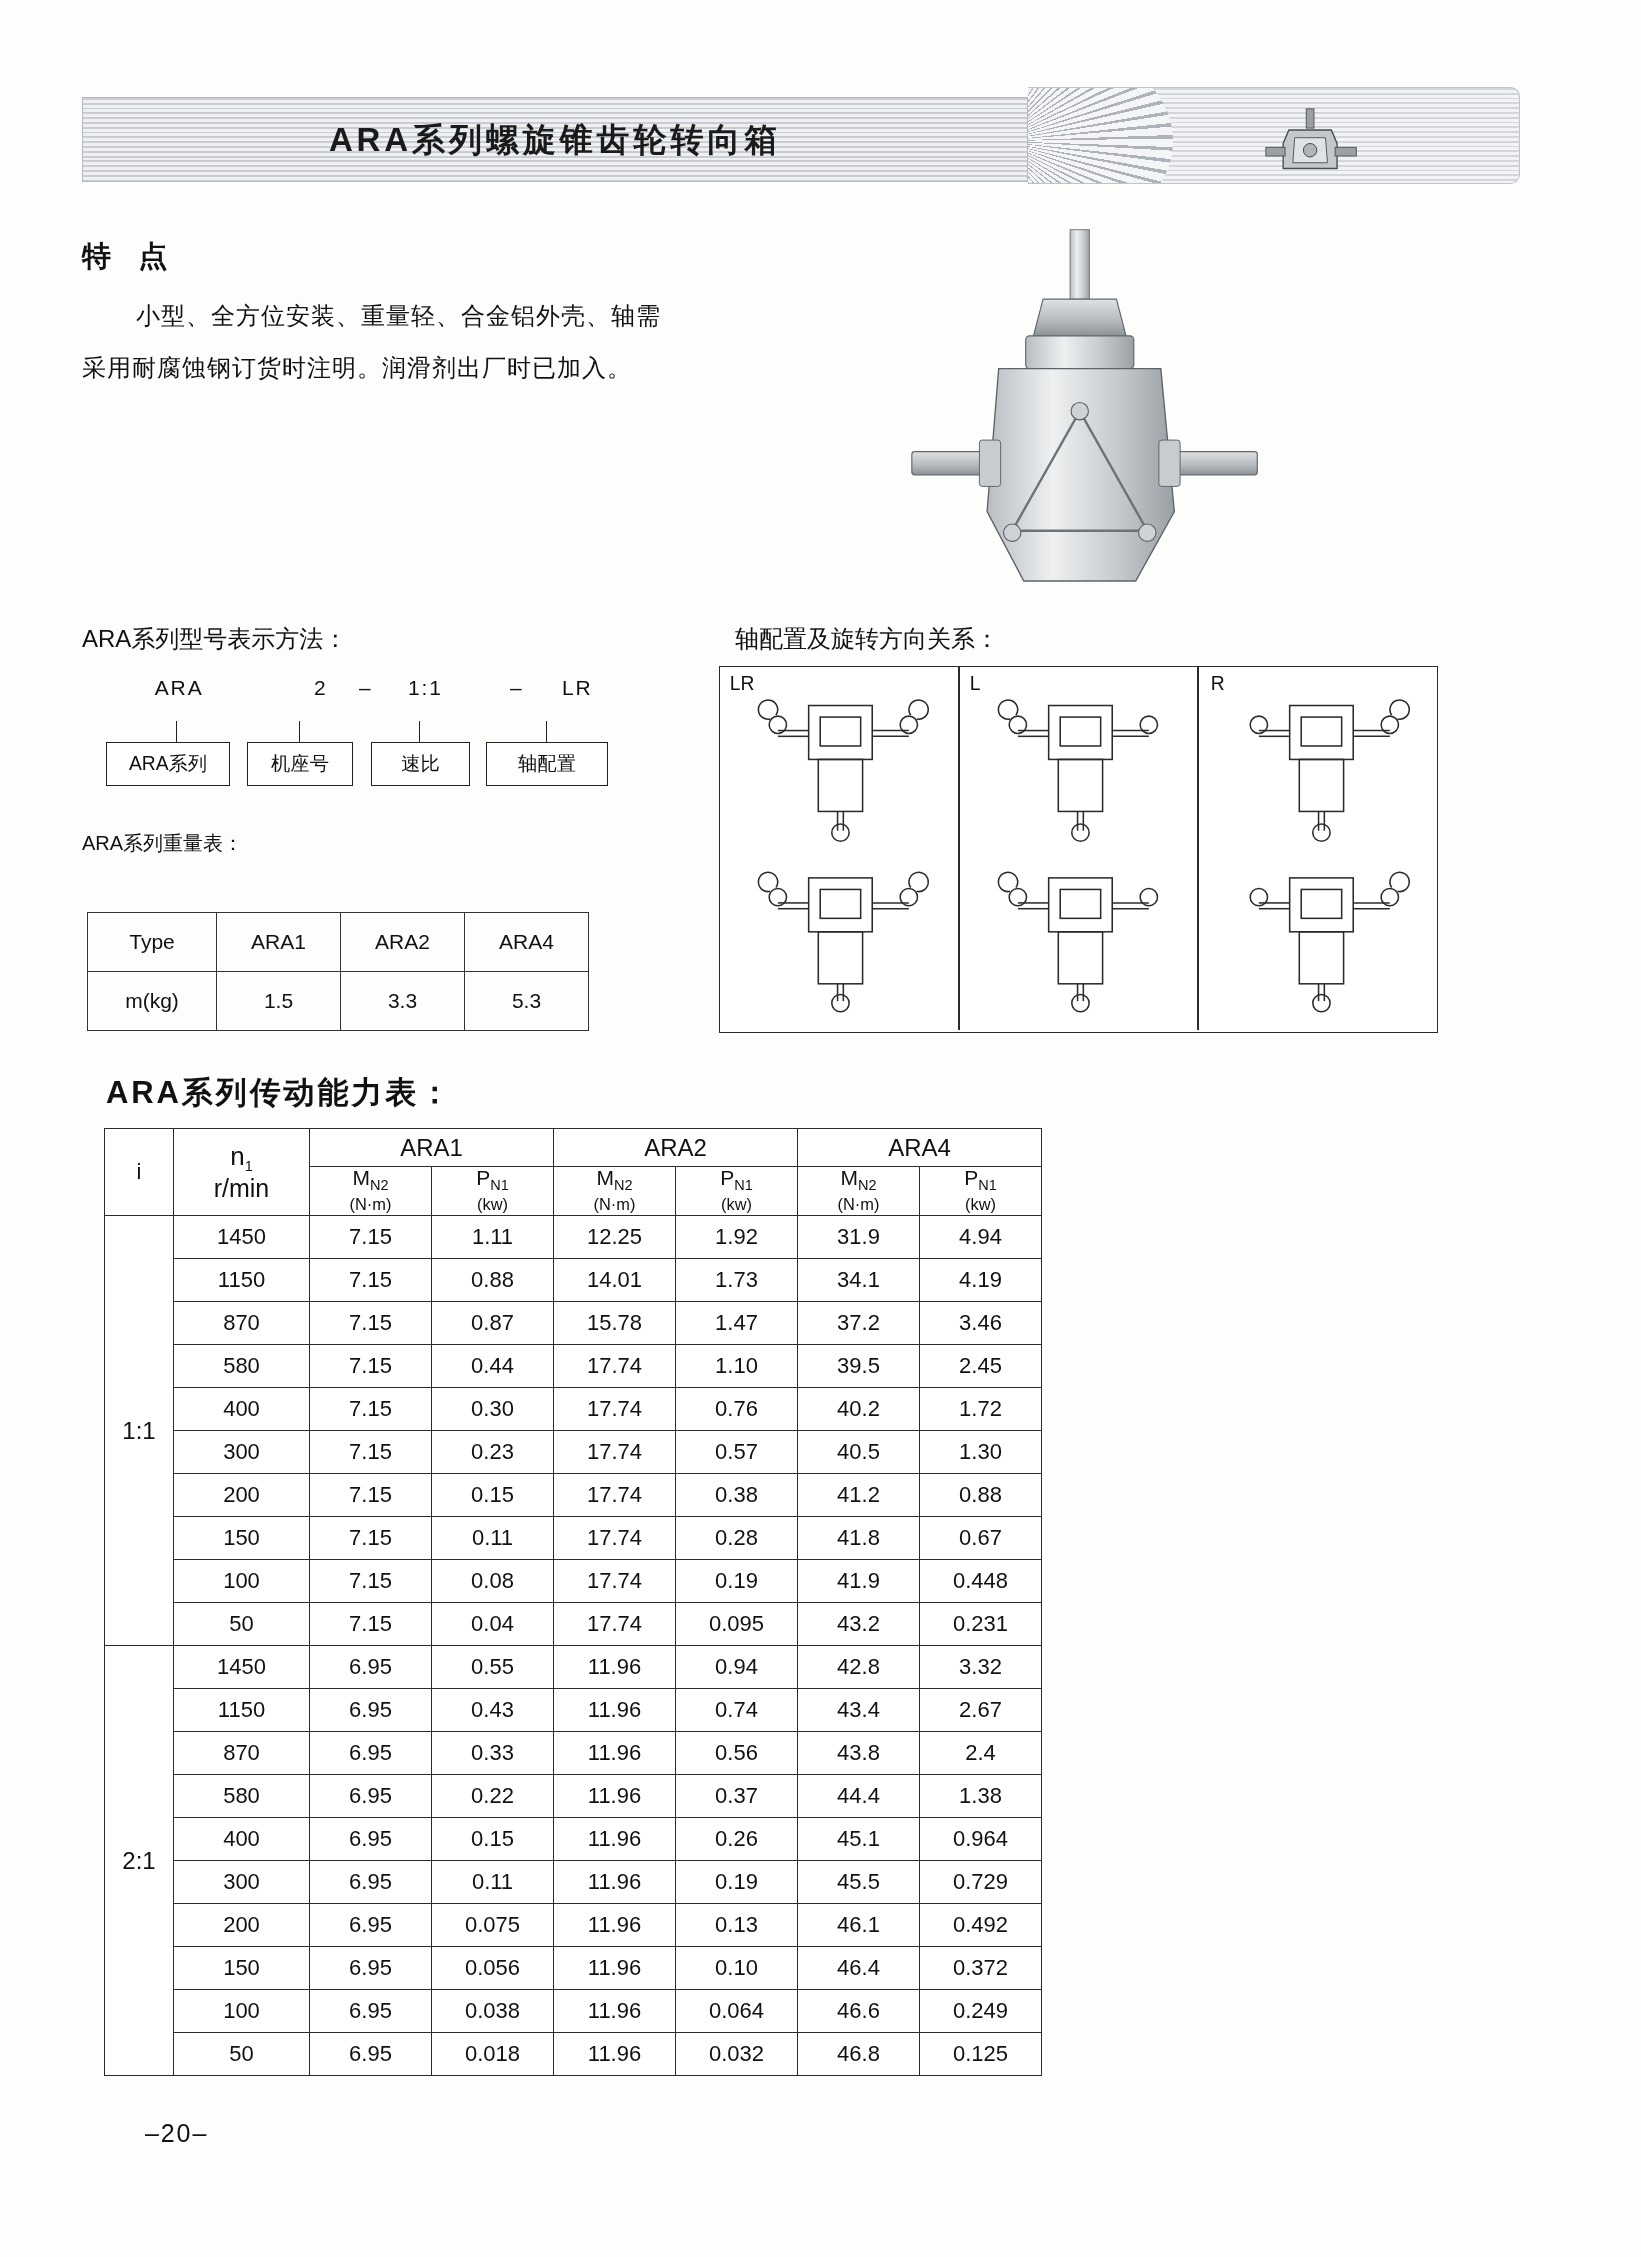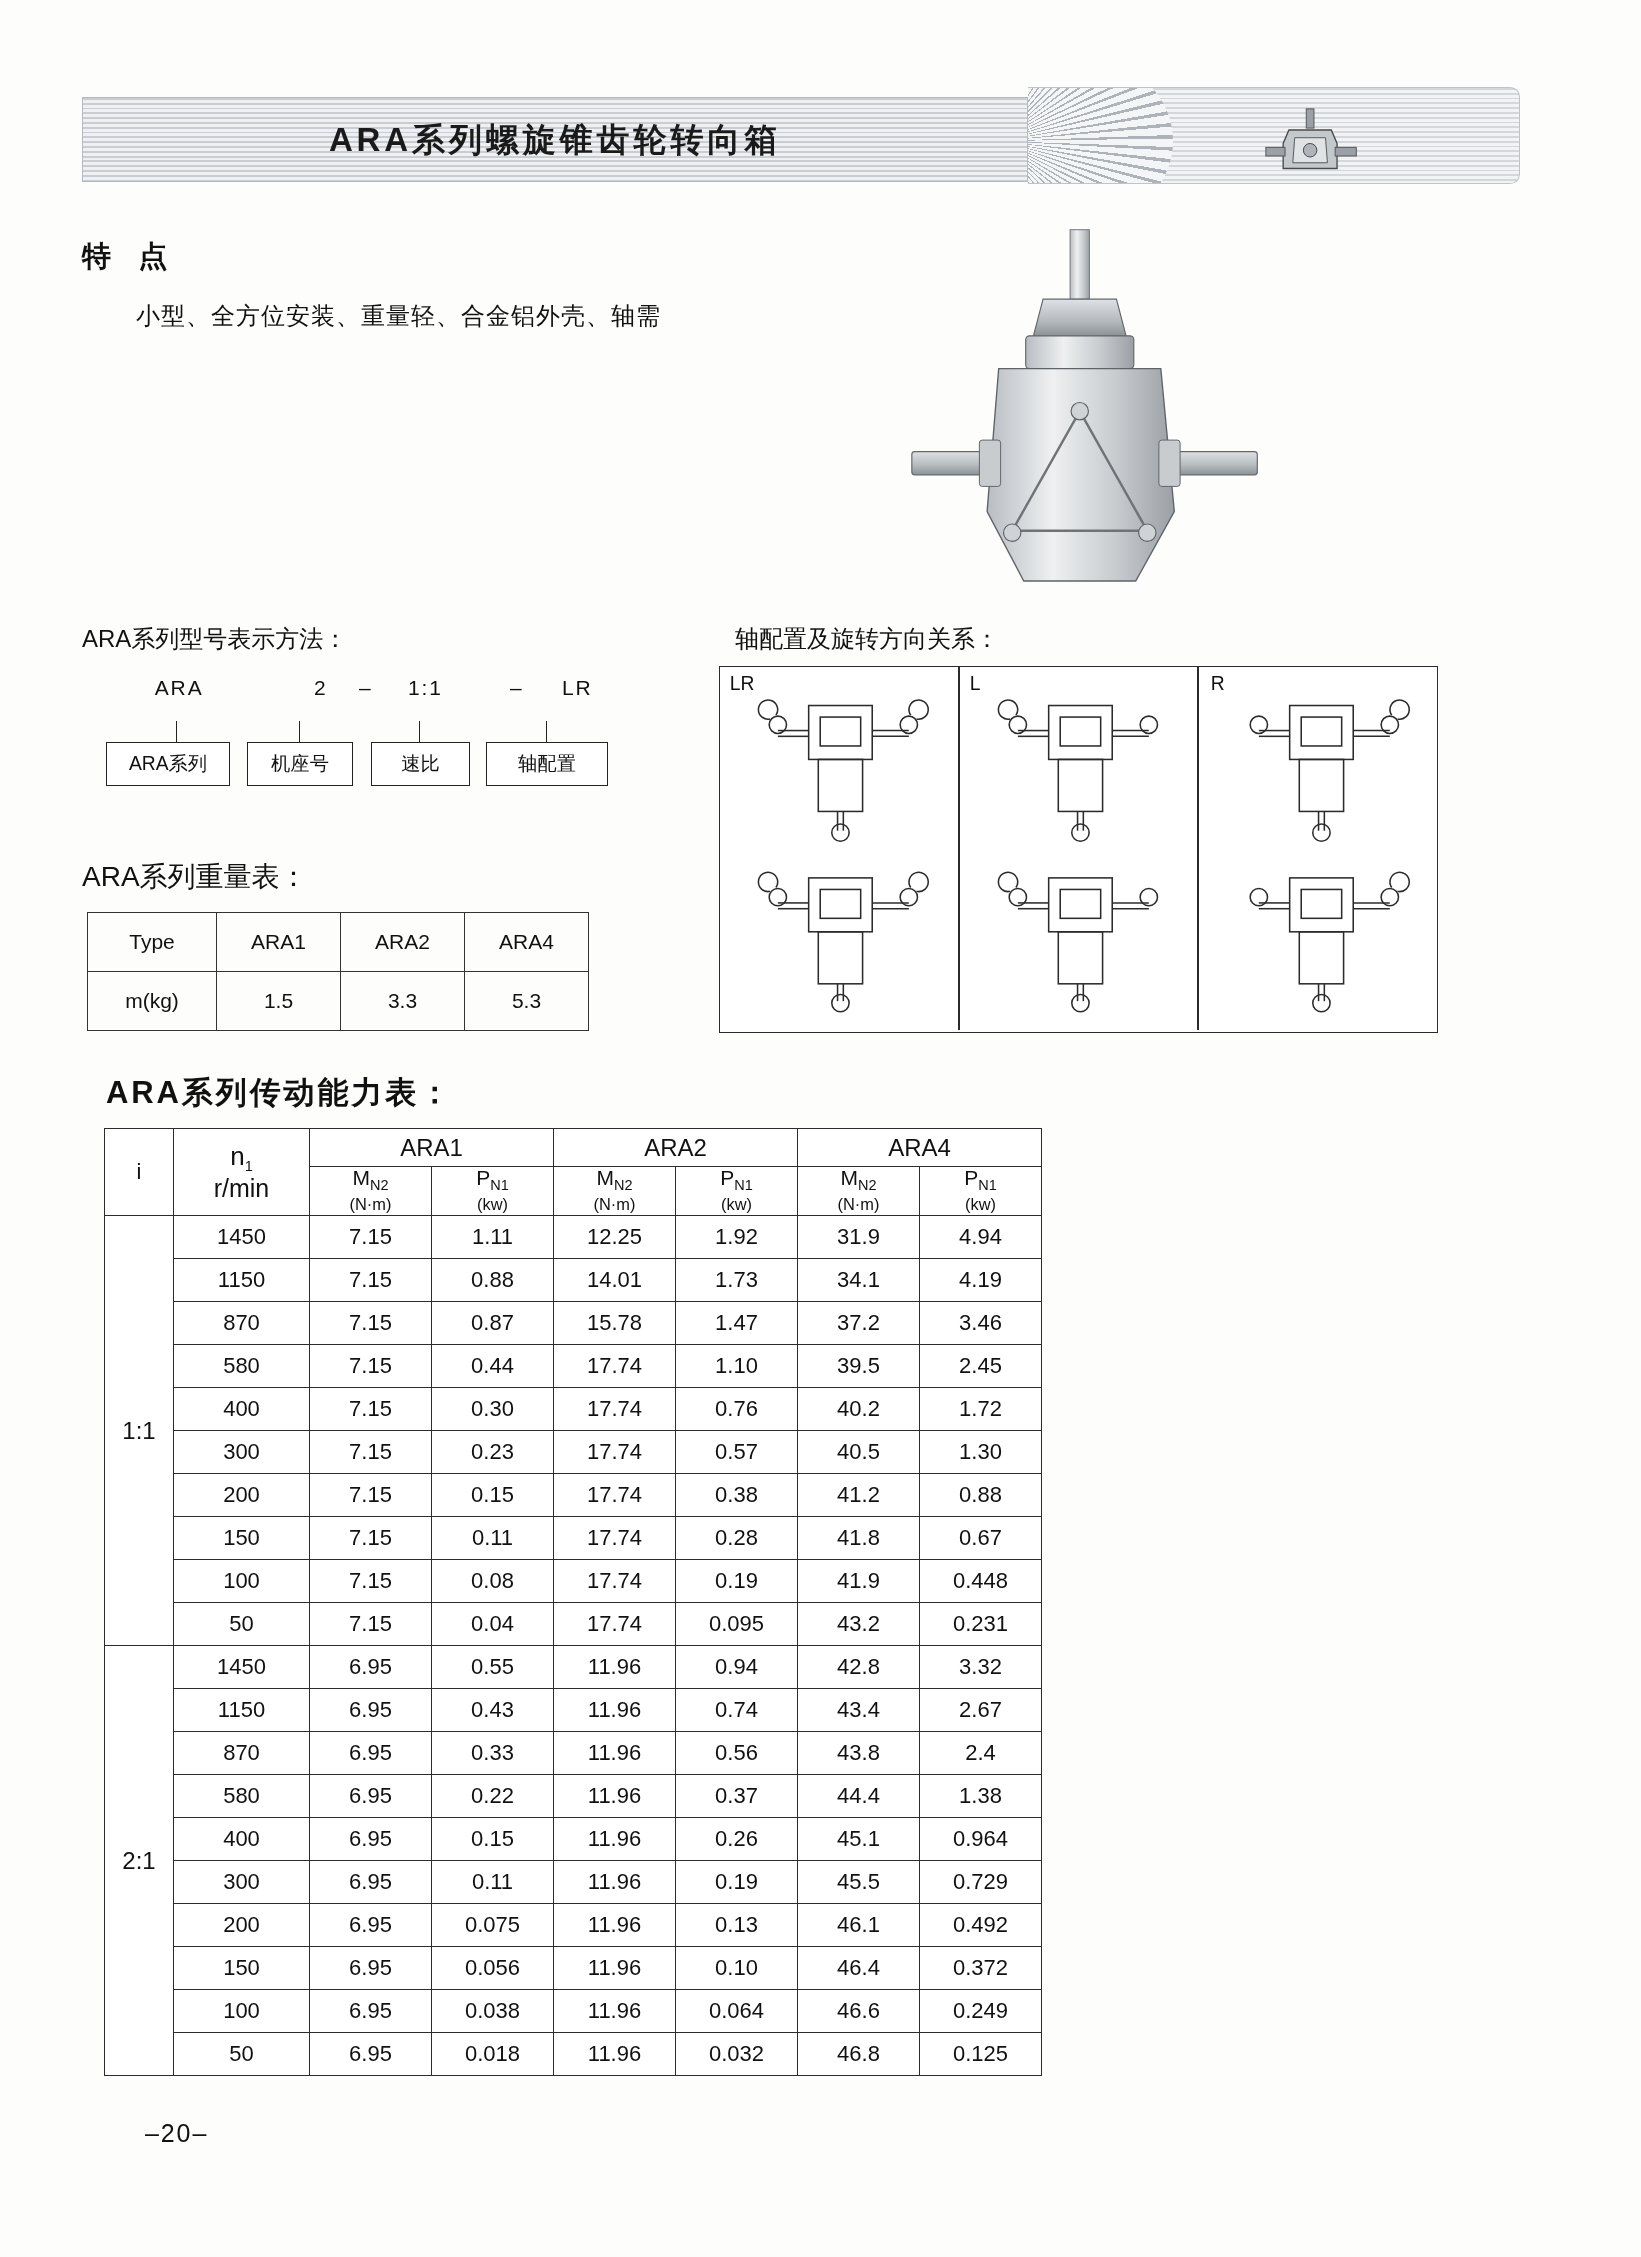--- a/index.html
+++ b/index.html
@@ -136,21 +136,21 @@
   .mbox.b2 { left: 141px; width: 104px; }
   .mbox.b3 { left: 265px; width: 97px; }
   .mbox.b4 { left: 380px; width: 120px; }
   .tick {
     position: absolute;
     width: 1px; background: #222; height: 21px;
   }
 
   
   .lbl-weight {
-    position: absolute; left: 82px; top: 858px; font-size: 28px;
+    position: absolute; left: 82px; top: 830px; font-size: 20px;
   }
   .wtable {
     position: absolute; left: 87px; top: 912px;
     border-collapse: collapse;
     font-size: 21px;
   }
   .wtable td {
     border: 1px solid #333;
     width: 121px; height: 56px;
     text-align: center;
@@ -230,20 +230,21 @@
       <path d="M36 34 L68 34 L70 60 L34 60 Z" fill="#dfe3e6" stroke="#555" stroke-width="1"></path>
       <rect x="6" y="44" width="20" height="9" fill="#9aa0a6" stroke="#555" stroke-width="1"></rect>
       <rect x="78" y="44" width="22" height="9" fill="#9aa0a6" stroke="#555" stroke-width="1"></rect>
       <circle cx="52" cy="47" r="7" fill="#aeb4b9" stroke="#444" stroke-width="1"></circle>
     </svg>
   </div>
 
   <div class="feat-title">特  点</div>
   <div class="feat-body">
     <span class="indent">小型、全方位安装、重量轻、合金铝外壳、轴需</span>
+    <span>采用耐腐蚀钢订货时注明。润滑剂出厂时已加入。</span>
   </div>
 
   <svg class="photo" viewBox="0 0 390 400">
     <defs>
       <linearGradient id="met" x1="0" y1="0" x2="1" y2="0">
         <stop offset="0%" stop-color="#b9bdc2"></stop>
         <stop offset="35%" stop-color="#eef0f1"></stop>
         <stop offset="70%" stop-color="#c6cacd"></stop>
         <stop offset="100%" stop-color="#9ba0a5"></stop>
       </linearGradient>

